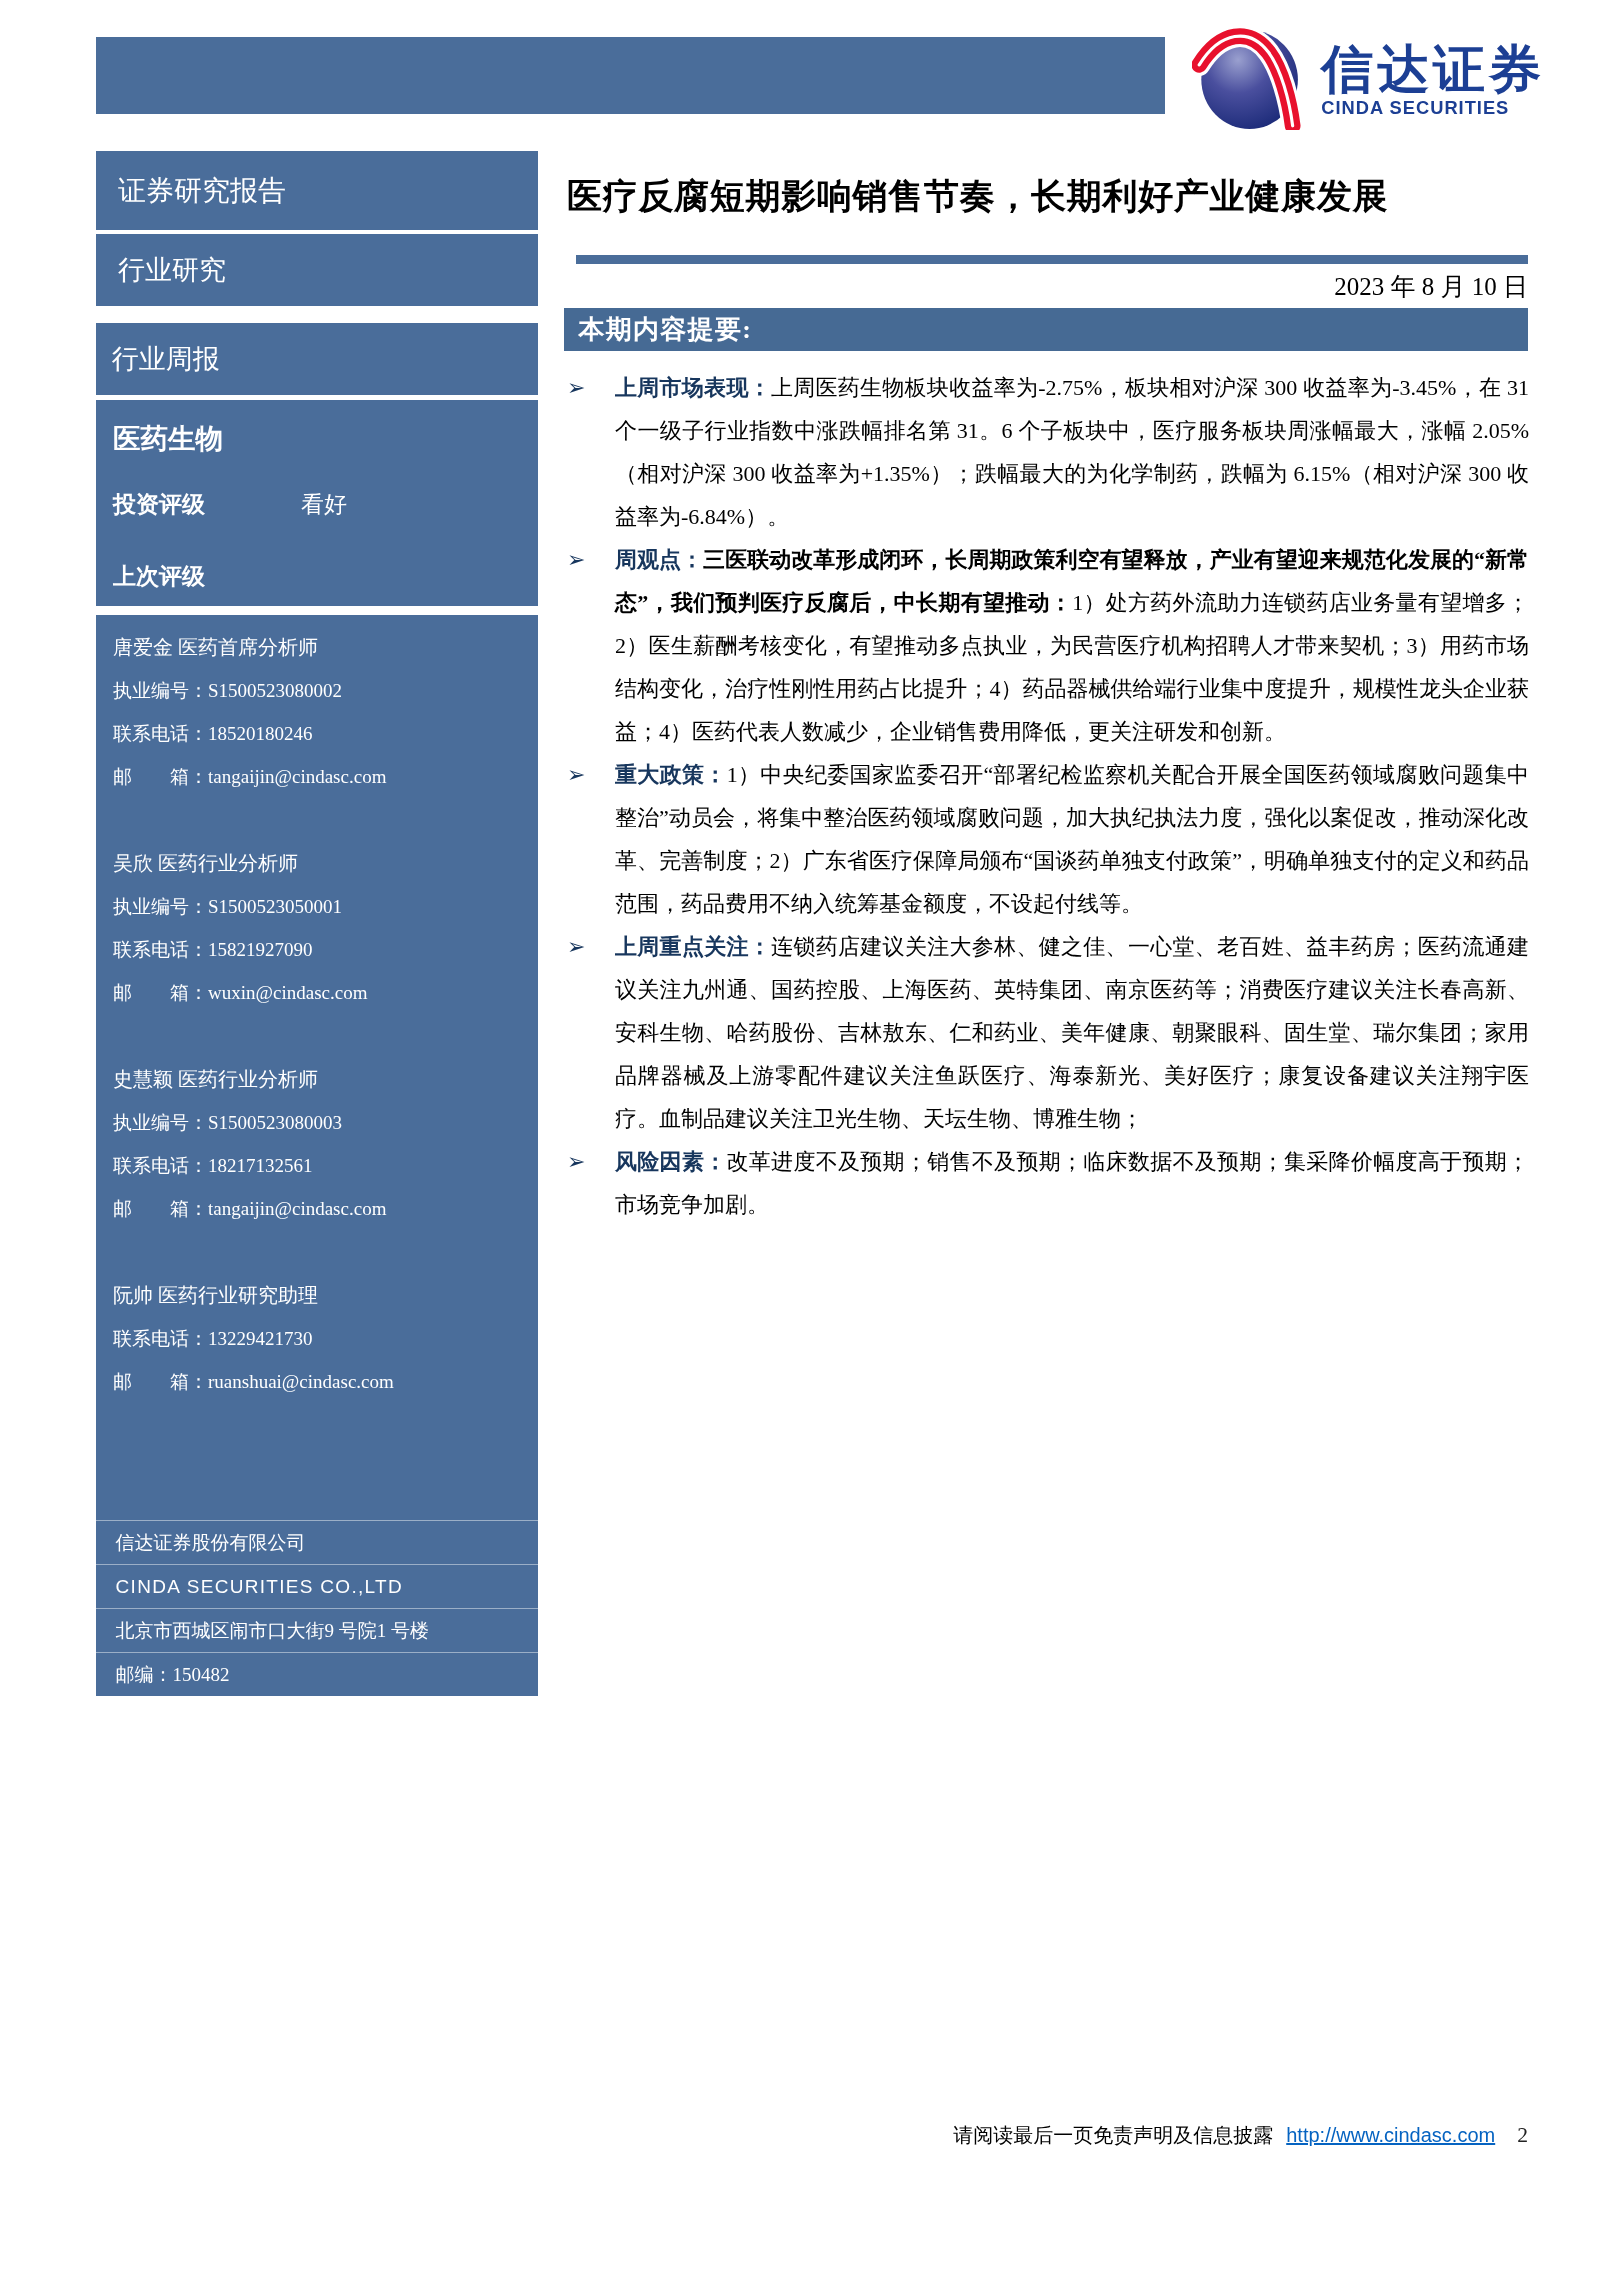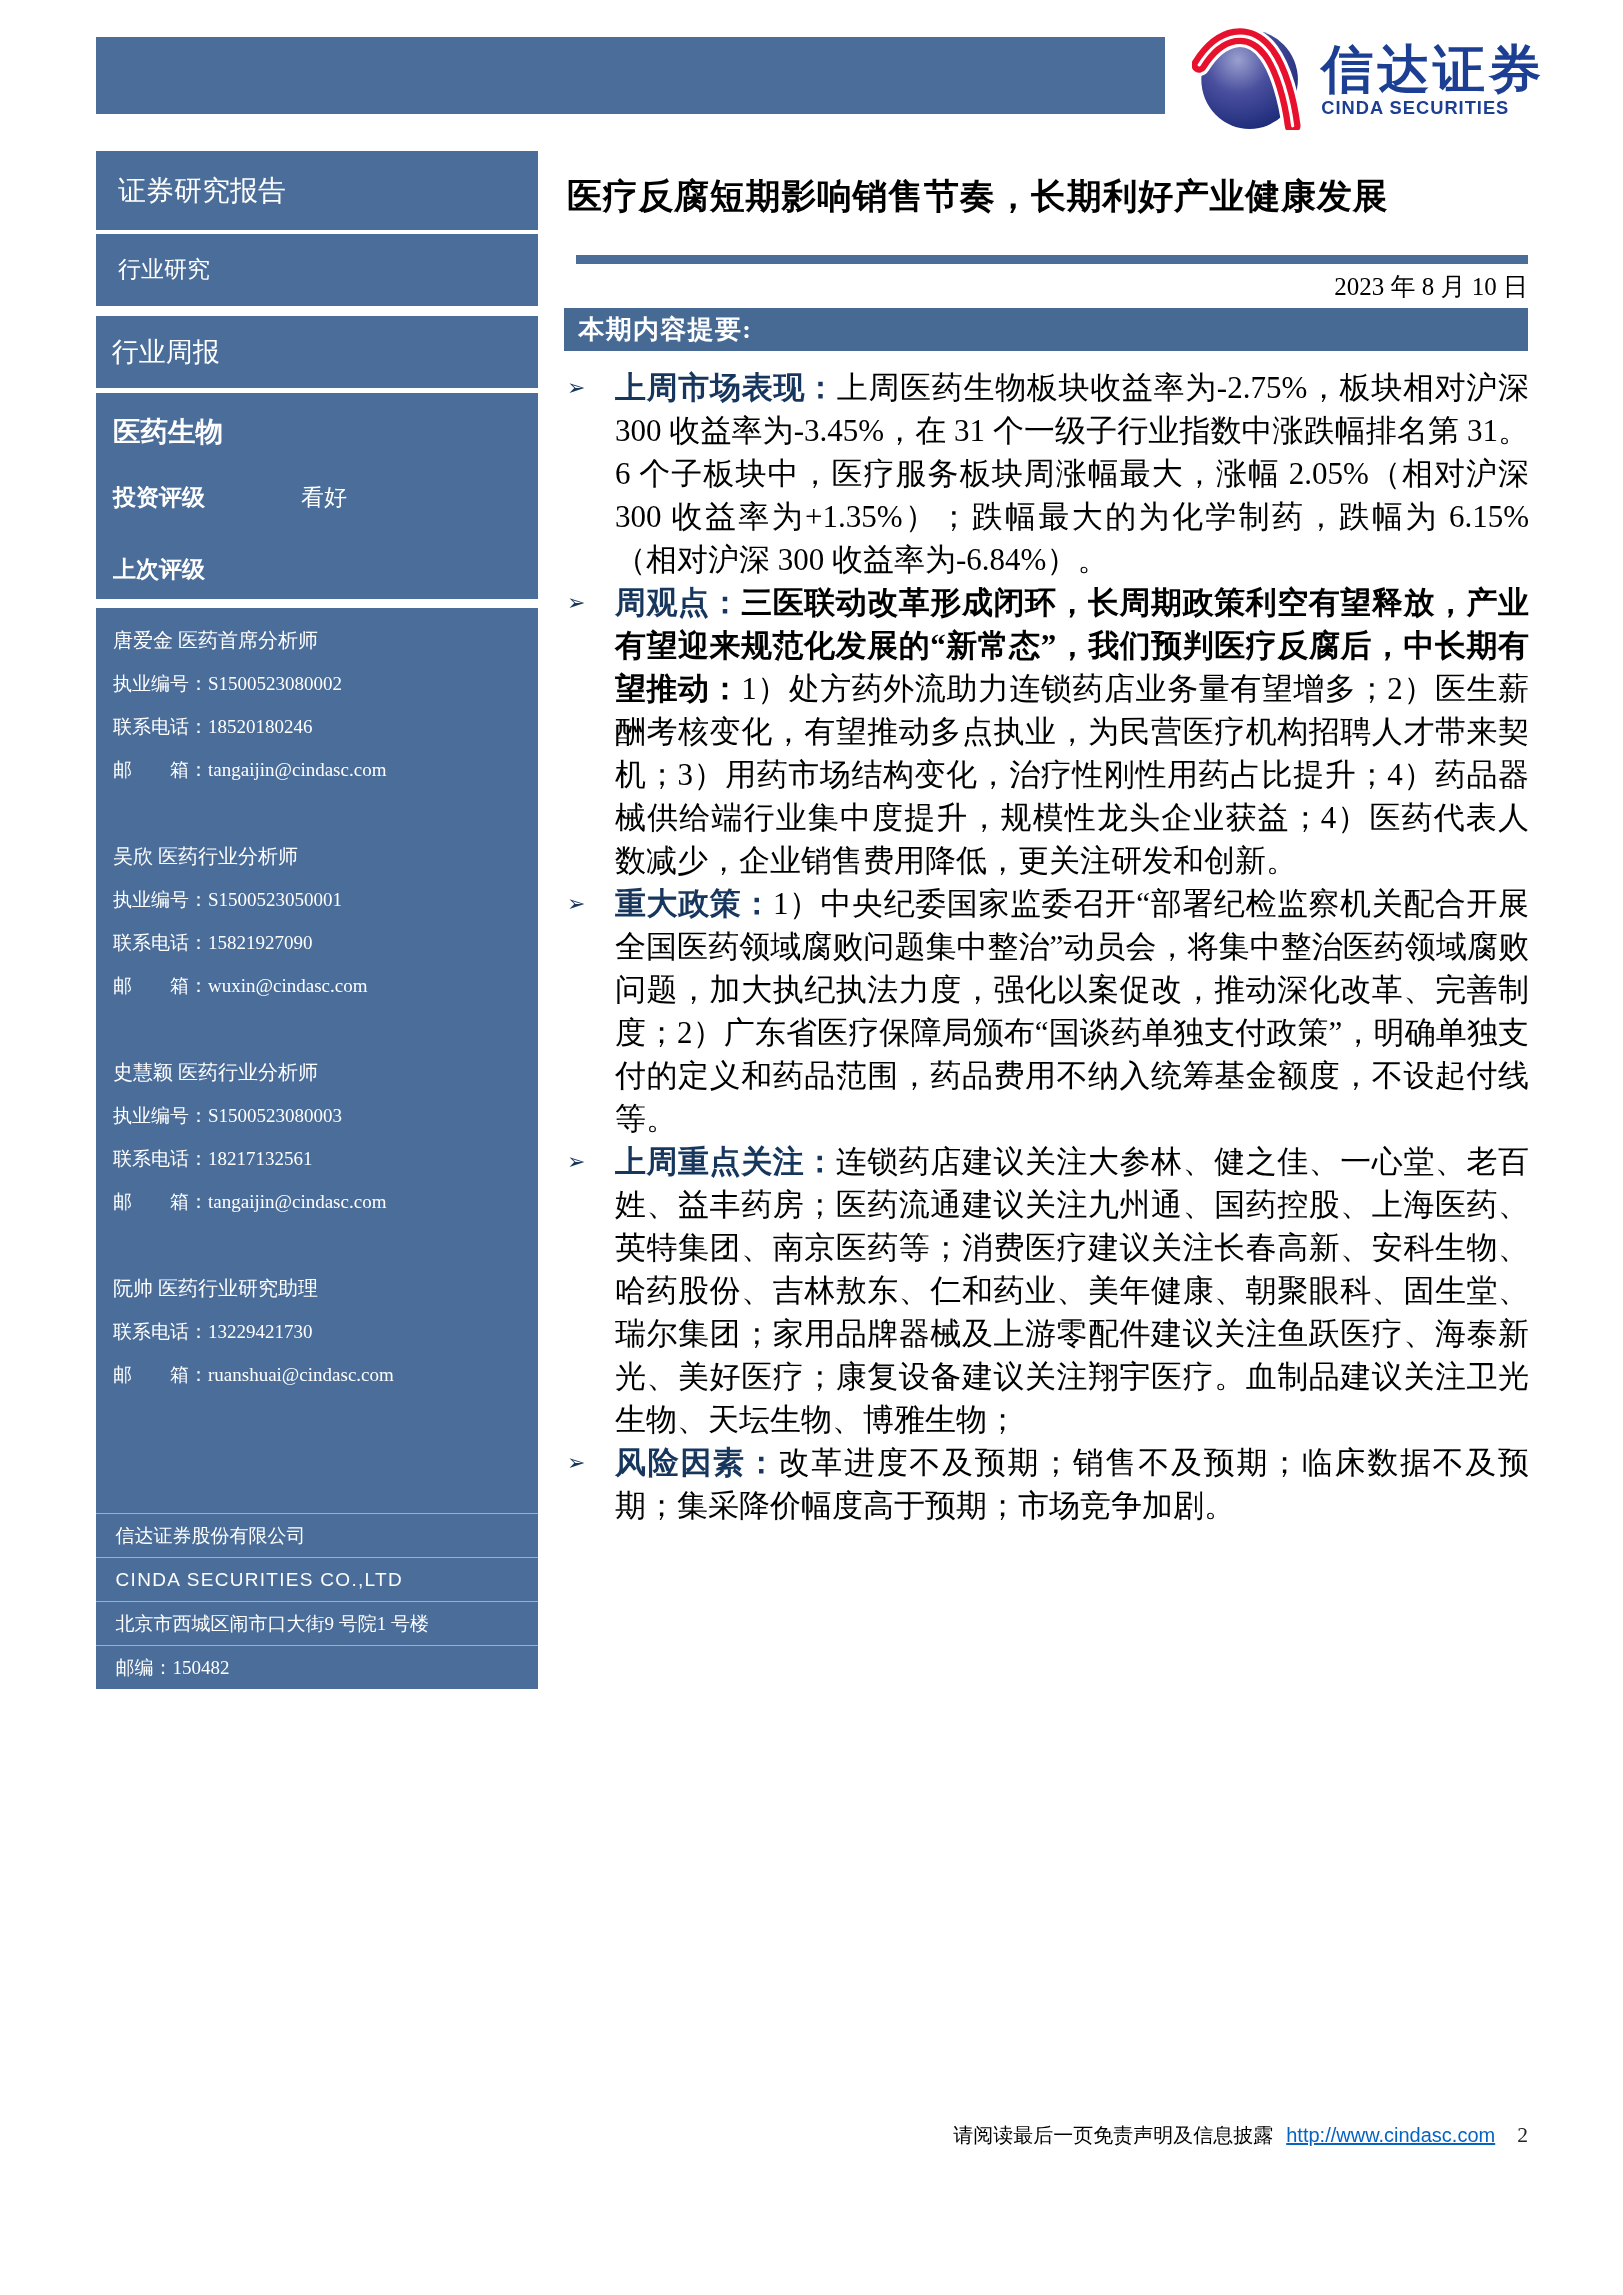--- a/index.html
+++ b/index.html
@@ -14,21 +14,21 @@
   .topbar{position:absolute;left:96px;top:37px;width:1069px;height:77px;background:#4a6d9a;}
   .logo{position:absolute;left:1192px;top:25px;display:flex;align-items:flex-start;justify-content:center;}
   .logo-globe{width:111px;height:105px;flex:0 0 auto;}
   .logo-text{margin-left:18.3px;margin-top:17px;}
   .logo-cn{font-size:52px;font-weight:bold;color:#1c3f94;letter-spacing:3.9px;line-height:55px;white-space:nowrap;}
   .logo-en{font-size:18.3px;font-weight:bold;color:#1c3f94;letter-spacing:1px;line-height:22px;white-space:nowrap;}
   
   .side{position:absolute;left:96px;top:151px;width:442px;}
   .sbox{background:#4a6d9a;color:#ffffff;}
   .sbox.b1{height:79px;display:flex;align-items:center;padding-left:22px;font-size:28px;margin-bottom:3.9px;box-sizing:border-box;}
-  .sbox.b2{height:72px;display:flex;align-items:center;padding-left:22px;font-size:23px;margin-bottom:10px;box-sizing:border-box;}
+  .sbox.b2{height:72px;display:flex;align-items:center;padding-left:22px;font-size:27px;margin-bottom:17px;box-sizing:border-box;}
   .sbox.b3{height:72px;display:flex;align-items:center;padding-left:15.7px;font-size:27px;margin-bottom:5.2px;box-sizing:border-box;}
   .sbox.b4{height:206px;padding:18.3px 0 0 17px;box-sizing:border-box;margin-bottom:9.2px;}
   .industry{font-size:27.5px;font-weight:bold;line-height:42px;}
   .rating-row{display:flex;font-size:23px;margin-top:29px;}
   .rating-row .lab{font-weight:bold;width:188px;}
   .rating-row.last{margin-top:41px;}
   .sbox.b5{position:relative;height:1081px;padding:10.5px 0 0 17px;box-sizing:border-box;font-family:"Liberation Serif",serif;}
   .an-block{margin-bottom:44px;}
   .an-name{font-size:20px;line-height:43px;white-space:nowrap;}
   .an-row{font-size:19px;line-height:43px;white-space:nowrap;}
@@ -38,21 +38,21 @@
   
   .title{position:absolute;left:567px;top:173px;width:962px;font-size:35px;font-weight:bold;color:#000;letter-spacing:0.7px;white-space:nowrap;}
   .divider{position:absolute;left:576px;top:255px;width:952px;height:9.2px;background:#4a6d9a;}
   .date{position:absolute;left:576px;top:270px;width:952px;text-align:right;font-family:"Liberation Serif",serif;font-size:25px;color:#000;}
   .sumbar{position:absolute;left:564px;top:308px;width:964px;height:43px;background:#466a94;color:#fff;
           display:flex;align-items:center;padding-left:14.4px;box-sizing:border-box;
           font-family:"Liberation Serif",serif;font-size:26px;font-weight:bold;letter-spacing:1.3px;}
   .bullets{position:absolute;left:567px;top:366px;width:962px;}
   .bullet{display:flex;}
   .bmark{flex:0 0 48px;font-size:22px;line-height:43px;color:#17365d;font-family:"DejaVu Sans",sans-serif;}
-  .btext{flex:1;font-family:"Liberation Serif",serif;font-size:31px;line-height:43px;color:#000;text-align:justify;}
+  .btext{flex:1;font-family:"Liberation Serif",serif;font-size:22px;line-height:43px;color:#000;text-align:justify;}
   .bhead{color:#17365d;font-weight:bold;}
   .bbold{font-weight:bold;}
   
   .footer{position:absolute;left:576px;top:2122px;width:952px;display:flex;justify-content:flex-end;align-items:baseline;}
   .foot-notice{font-family:"Liberation Serif",serif;font-size:20px;color:#000;white-space:nowrap;}
   .foot-link{margin-left:13px;font-size:20px;color:#0563c1;text-decoration:underline;white-space:nowrap;}
   .foot-page{margin-left:22px;font-family:"Liberation Serif",serif;font-size:21.6px;color:#222;}
 </style>
 </head>
 <body>

